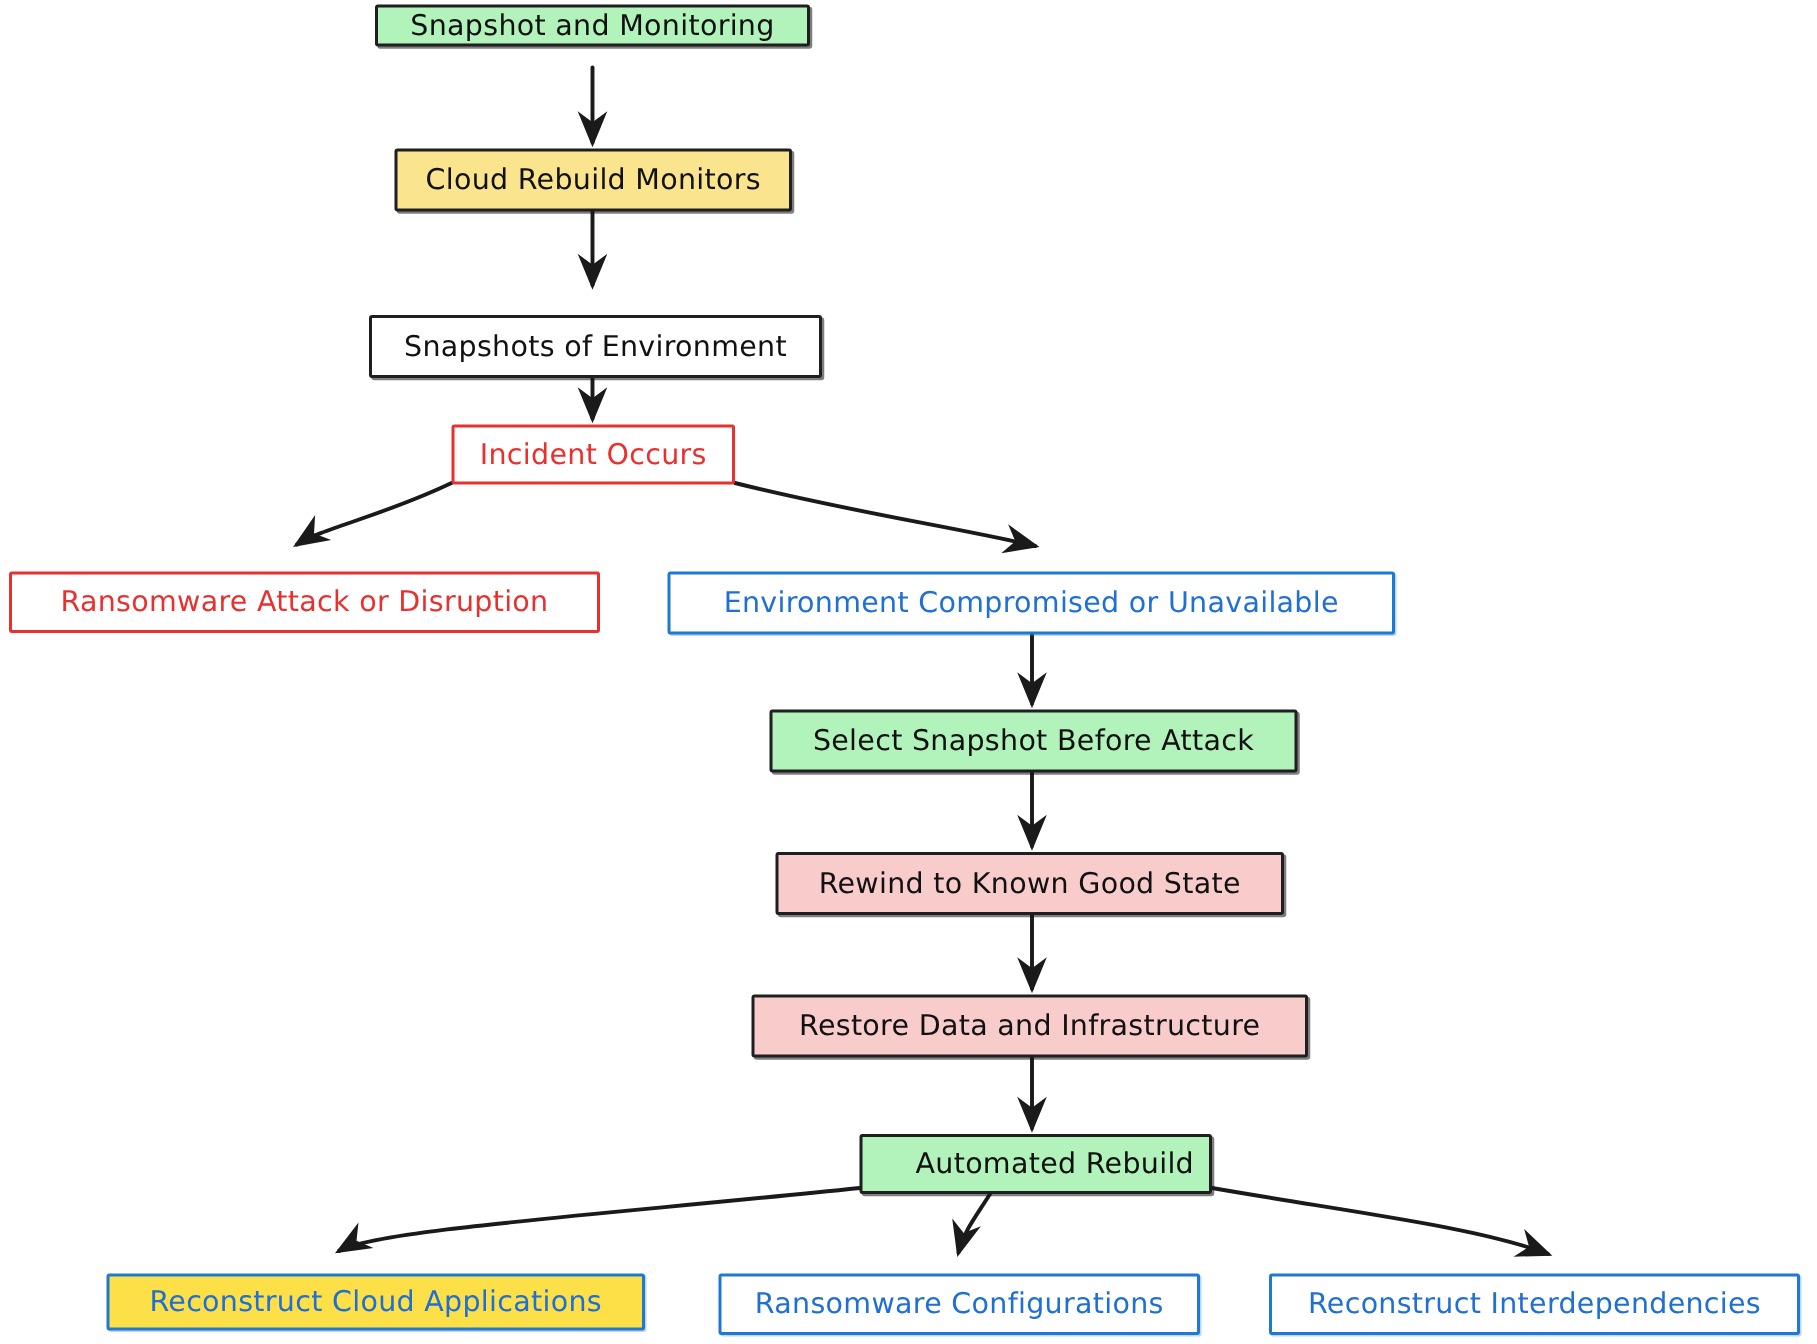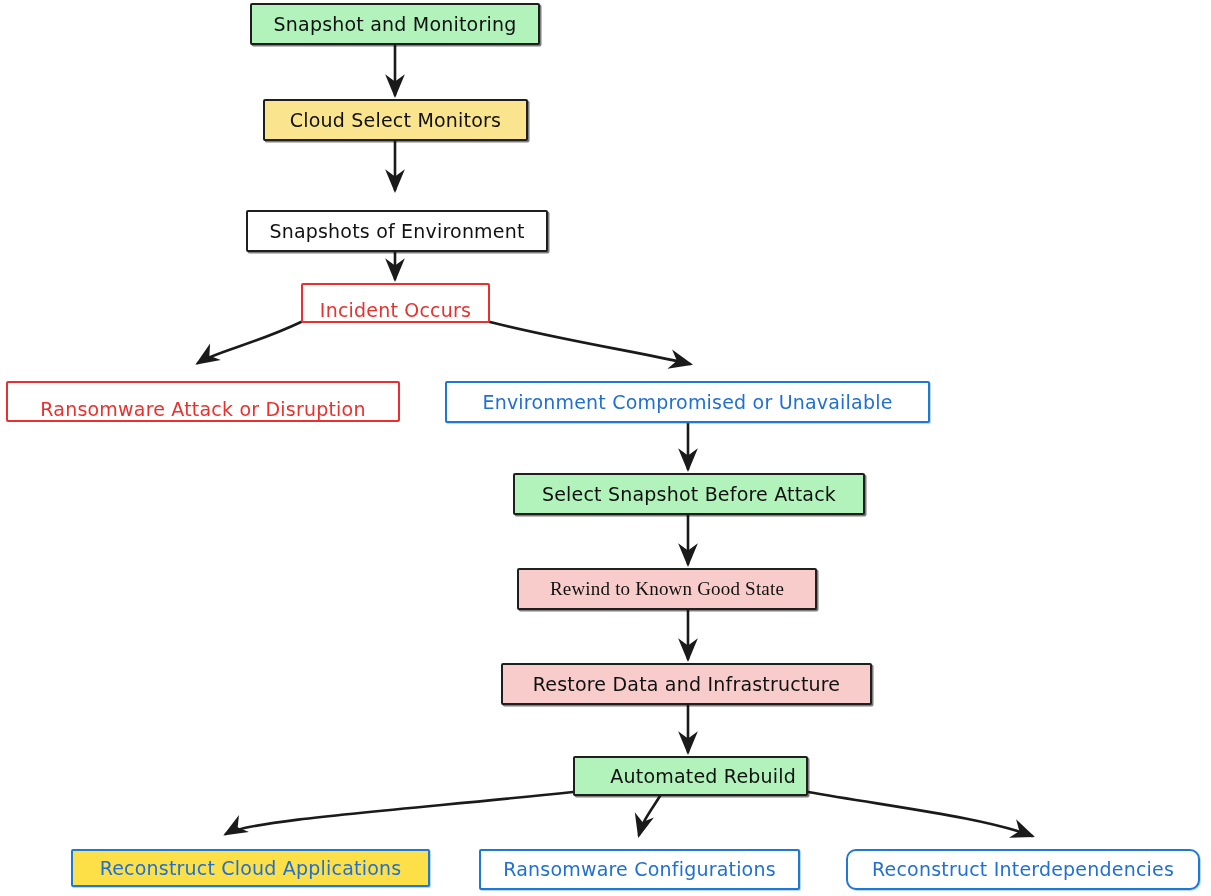--- a/index.html
+++ b/index.html
@@ -48,21 +48,20 @@
   .style-dark {
     border: 2.2px solid #1f1f1f;
     color: #111111;
     box-shadow: 1.5px 1.5px 0 rgba(20,20,20,0.55);
   }
   .style-red {
     border: 2.2px solid #e8312f;
     background: #ffffff;
     color: #e8312f;
     box-shadow: none;
-    align-items: flex-end;
   }
   .style-blue {
     border: 2.2px solid #1f78d1;
     background: #ffffff;
     color: #1f6fd4;
     box-shadow: 1px 1px 0 rgba(31,120,209,0.30);
   }
 </style>
 </head>
 <body>
@@ -85,54 +84,54 @@
         <path d="M 688 515 L 688 564" marker-end="url(#arrowhead)"></path>
         <path d="M 688 610 L 688 659" marker-end="url(#arrowhead)"></path>
         <path d="M 688 705 L 688 752" marker-end="url(#arrowhead)"></path>
         <path d="M 573 792 C 400 810, 250 820, 226 834" marker-end="url(#arrowhead)"></path>
         <path d="M 660 796 C 650 812, 643 820, 639 835" marker-end="url(#arrowhead)"></path>
         <path d="M 808 792 C 900 808, 985 818, 1032 836" marker-end="url(#arrowhead)"></path>
       </g>
   </svg>
 
   <div id="node-layer">
-      <div class="node style-dark" style="left: 250px; top: 3px; width: 290px; height: 42px; background: rgb(178, 242, 187);">
+      <div class="node style-dark" style="left: 250px; top: 3px; width: 290px; height: 28px; background: rgb(178, 242, 187);">
         <span class="node-label">Snapshot and Monitoring</span>
       </div>
       <div class="node style-dark" style="left: 263px; top: 99px; width: 265px; height: 42px; background: rgb(250, 229, 142);">
-        <span class="node-label">Cloud Select Monitors</span>
+        <span class="node-label">Cloud Rebuild Monitors</span>
       </div>
       <div class="node style-dark" style="left: 246px; top: 194px; width: 302px; height: 42px; background: rgb(255, 255, 255); margin-top: 16px;">
         <span class="node-label">Snapshots of Environment</span>
       </div>
       <div class="node style-red" style="left: 301px; top: 283px; width: 189px; height: 40px; background: rgb(255, 255, 255);">
         <span class="node-label">Incident Occurs</span>
       </div>
       <div class="node style-red" style="left: 6px; top: 381px; width: 394px; height: 41px; background: rgb(255, 255, 255);">
         <span class="node-label">Ransomware Attack or Disruption</span>
       </div>
       <div class="node style-blue" style="left: 445px; top: 381px; width: 485px; height: 42px; background: rgb(255, 255, 255);">
         <span class="node-label">Environment Compromised or Unavailable</span>
       </div>
       <div class="node style-dark" style="left: 513px; top: 473px; width: 352px; height: 42px; background: rgb(178, 242, 187);">
         <span class="node-label">Select Snapshot Before Attack</span>
       </div>
-      <div class="node style-dark" style="left: 517px; top: 568px; width: 300px; height: 42px; background: rgb(249, 204, 204); font-family: Liberation Serif, serif;">
+      <div class="node style-dark" style="left: 517px; top: 568px; width: 339px; height: 42px; background: rgb(249, 204, 204);">
         <span class="node-label">Rewind to Known Good State</span>
       </div>
       <div class="node style-dark" style="left: 501px; top: 663px; width: 371px; height: 42px; background: rgb(249, 204, 204);">
         <span class="node-label">Restore Data and Infrastructure</span>
       </div>
       <div class="node style-dark" style="left: 573px; top: 756px; width: 235px; height: 40px; background: rgb(178, 242, 187); justify-content: flex-end;">
         <span class="node-label">Automated Rebuild</span>
       </div>
       <div class="node style-blue" style="left: 71px; top: 849px; width: 359px; height: 38px; background: #fde047;">
         <span class="node-label">Reconstruct Cloud Applications</span>
       </div>
       <div class="node style-blue" style="left: 479px; top: 849px; width: 321px; height: 41px; background: rgb(255, 255, 255);">
         <span class="node-label">Ransomware Configurations</span>
       </div>
-      <div class="node style-blue" style="left: 846px; top: 849px; width: 354px; height: 41px; background: rgb(255, 255, 255); border-radius: 10px;">
+      <div class="node style-blue" style="left: 846px; top: 849px; width: 354px; height: 41px; background: rgb(255, 255, 255);">
         <span class="node-label">Reconstruct Interdependencies</span>
       </div>
     </div>
 
 </div>
 
 </body></html>

